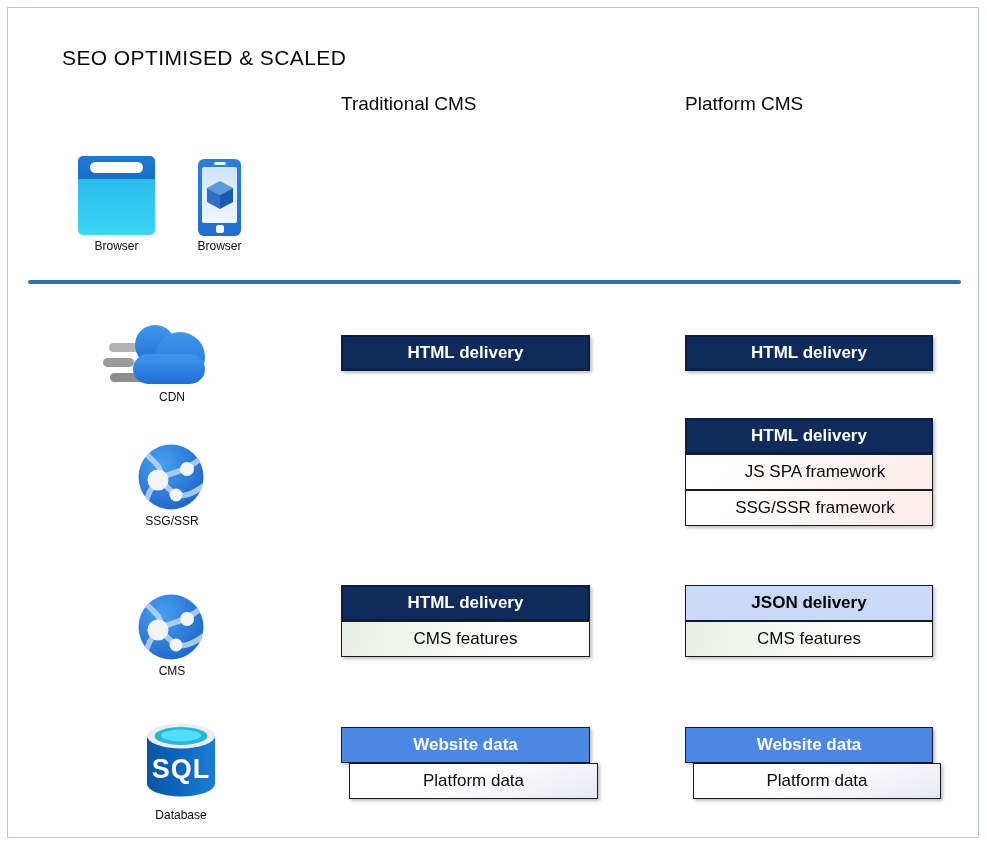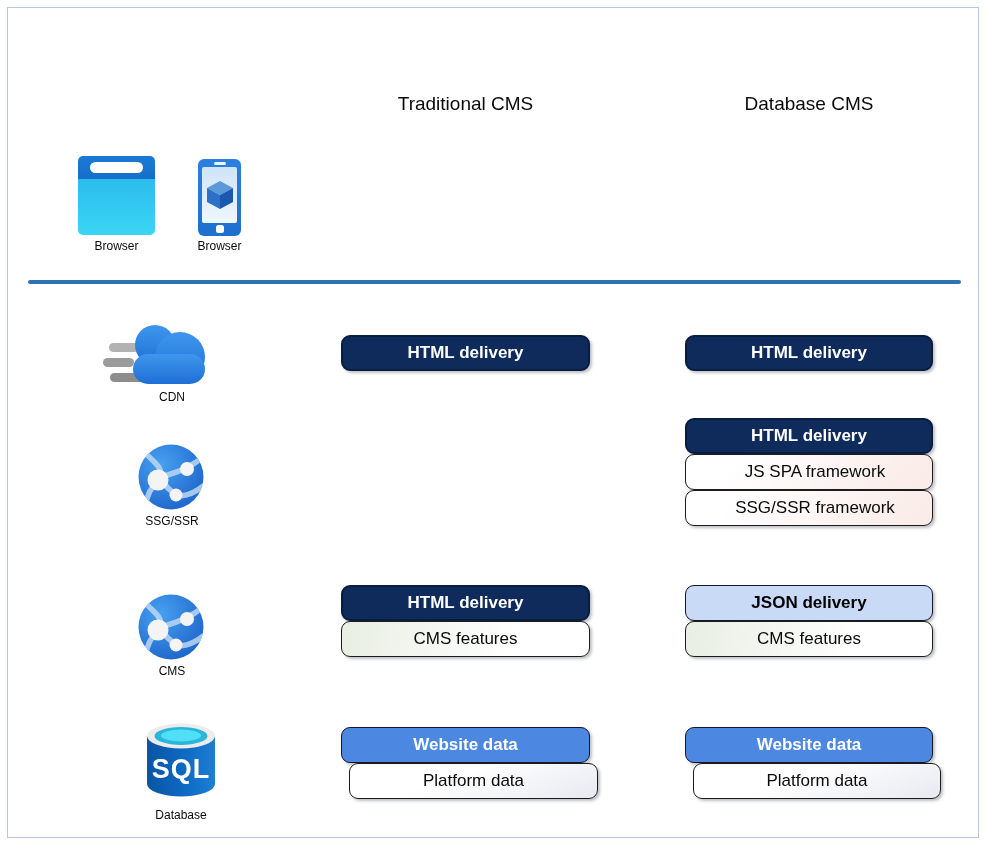--- a/index.html
+++ b/index.html
@@ -10,21 +10,21 @@
   }
   .frame{
     position:absolute;left:7px;top:7px;right:8px;bottom:8px;
     border:1.6px solid #b7c6e4;pointer-events:none;
   }
   .title{
     position:absolute;left:62px;top:46px;font-size:21px;letter-spacing:.4px;
     color:#0a0a0a;white-space:nowrap;
   }
   .col-header{
-    position:absolute;top:93px;font-size:19px;color:#0a0a0a;text-align:center;white-space:nowrap;
+    position:absolute;top:93px;font-size:19px;color:#0a0a0a;white-space:nowrap;
   }
   .col-header.trad{left:341px;width:249px;}
   .col-header.head{left:685px;width:248px;}
 
   .divider{
     position:absolute;left:28px;top:280px;width:933px;height:3.5px;
     background:#2e74b5;border-radius:2px;
   }
 
   
@@ -40,41 +40,41 @@
 
   .icon-label{
     position:absolute;text-align:center;font-size:12px;color:#0a0a0a;white-space:nowrap;
   }
 
   
   .box{
     position:absolute;display:flex;align-items:center;justify-content:center;
     font-size:17px;box-sizing:border-box;
     box-shadow:2px 2px 3px rgba(110,115,125,.45);
-    border-radius:9px;
   }
   .box.navy{background:#0e2b5c;border:2px solid #0a1d3f;color:#fff;font-weight:bold;}
   .box.blue{background:#4c87e1;border:1.8px solid #15162b;color:#ffffff;font-weight:bold;}
   .box.lightblue{background:#c8daf6;border:1.8px solid #15162b;color:#000000;font-weight:bold;}
   .box.blush{background:linear-gradient(135deg,#ffffff 20%,#faece9 90%);border:1.8px solid #1c1c1c;color:#0a0a0a;padding-left:12px;}
   .box.mint{background:linear-gradient(100deg,#e8eee3,#ffffff 70%);border:1.8px solid #1c1c1c;color:#0a0a0a;}
   .box.lavender{background:linear-gradient(160deg,#ffffff 40%,#e8e9f1);border:1.8px solid #1c1c1c;color:#0a0a0a;margin-left:8px;}
 
   svg{display:block;}
 </style>
 </head>
 <body>
 
 <div class="canvas">
 
   <div class="frame"></div>
 
+  <div class="title">SEO OPTIMISED &amp; SCALED</div>
 
   <div class="col-header trad">Traditional CMS</div>
-  <div class="col-header head">Database CMS</div>
+  <div class="col-header head">Platform CMS</div>
 
   <div class="browser-icon">
     <div class="bar">
       <div class="pill"></div>
     </div>
     <div class="bod"></div>
   </div>
   <div class="icon-label" style="left:78px;top:239px;width:77px;">Browser</div>
 
   <div class="mobile-icon">

